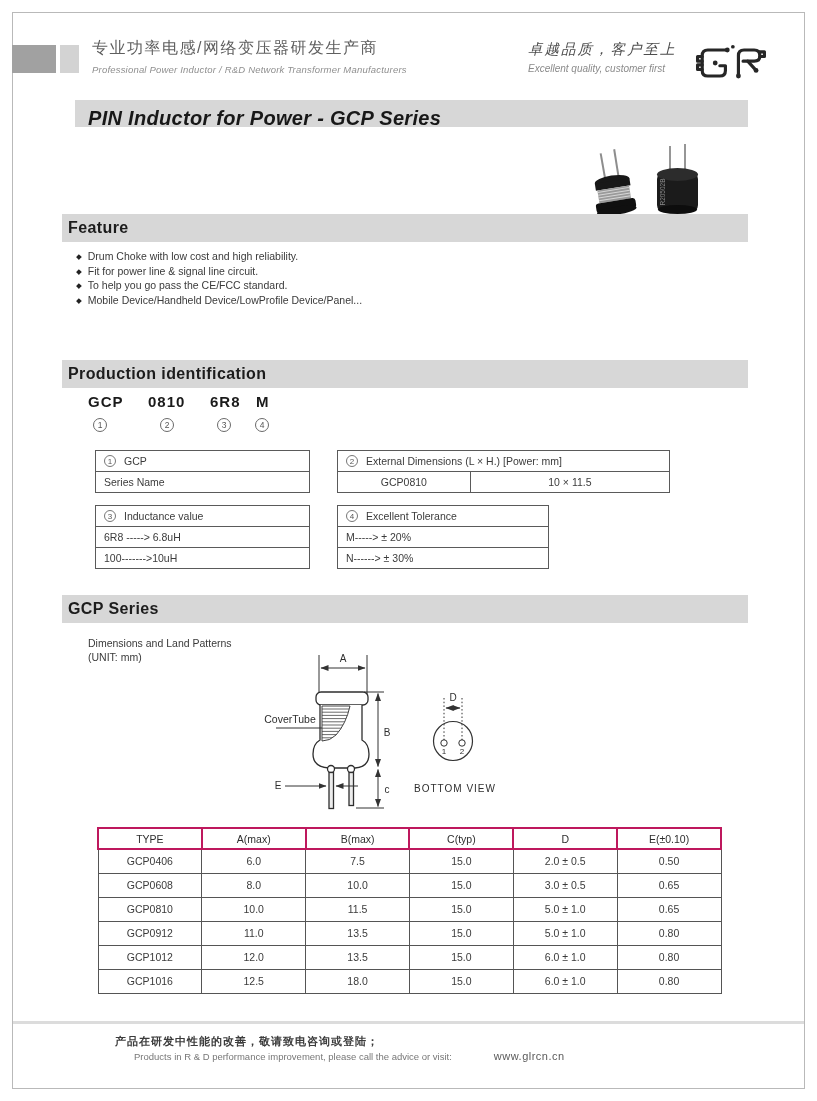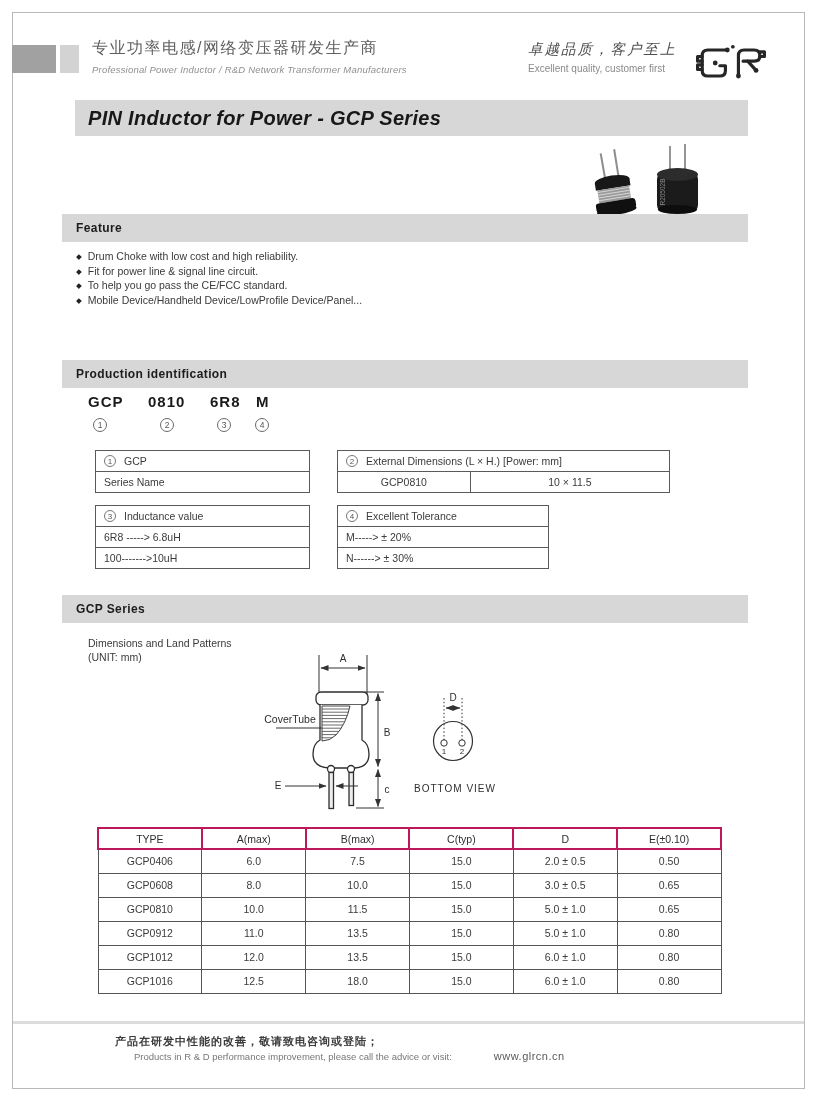--- a/index.html
+++ b/index.html
@@ -10,33 +10,33 @@
                  border:1px solid #b9b9b9; }
 
   
   .sq-dark  { position:absolute; left:12px; top:45px; width:44px; height:28px; background:#a1a1a1; }
   .sq-light { position:absolute; left:60px; top:45px; width:19px; height:28px; background:#d3d3d3; }
   .company  { position:absolute; left:92px; top:38px; }
   .company-cn { font-size:16px; color:#5f5f5f; letter-spacing:1.5px; }
   .company-en { font-size:9.5px; font-style:italic; color:#8f8f8f; margin-top:5px; letter-spacing:.2px; }
   .slogan   { position:absolute; left:528px; top:40px; }
   .slogan-cn { font-size:14.5px; font-style:italic; color:#4c4c4c; letter-spacing:2px; }
-  .slogan-en { font-size:10px; color:#8a8a8a; margin-top:4px; }
+  .slogan-en { font-size:10px; font-style:italic; color:#8a8a8a; margin-top:4px; }
   .logo { position:absolute; left:692px; top:40px; }
 
   
-  .title-bar { position:absolute; left:75px; top:100px; width:673px; height:36px; background:#d7d7d7; }
+  .title-bar { position:absolute; left:75px; top:100px; width:673px; height:27px; background:#d7d7d7; }
   .title-bar span { display:inline-block; padding-left:13px; line-height:36px;
                     font-size:20px; font-weight:bold; font-style:italic; color:#181818; letter-spacing:.3px; }
 
   .photos { position:absolute; left:575px; top:138px; }
 
   
   .bar { position:absolute; left:62px; width:686px; height:28px; background:#d7d7d7; }
-  .bar span { display:inline-block; padding-left:14px; line-height:28px; font-size:12px;
+  .bar span { display:inline-block; padding-left:6px; line-height:28px; font-size:16px;
               font-weight:bold; color:#1c1c1c; letter-spacing:.4px; }
   .bar-feature { top:214px; } .bar-production { top:360px; } .bar-series { top:595px; }
 
   
   .bullets { position:absolute; left:76px; top:250px; list-style:none; }
   .bullets li { font-size:10.5px; color:#3a3a3a; line-height:13.5px; }
   .bullets li::before { content:"◆"; font-size:7.5px; margin-right:6px; position:relative; top:-1px; color:#222; }
 
   
   .marking { position:absolute; left:0; top:0; }

